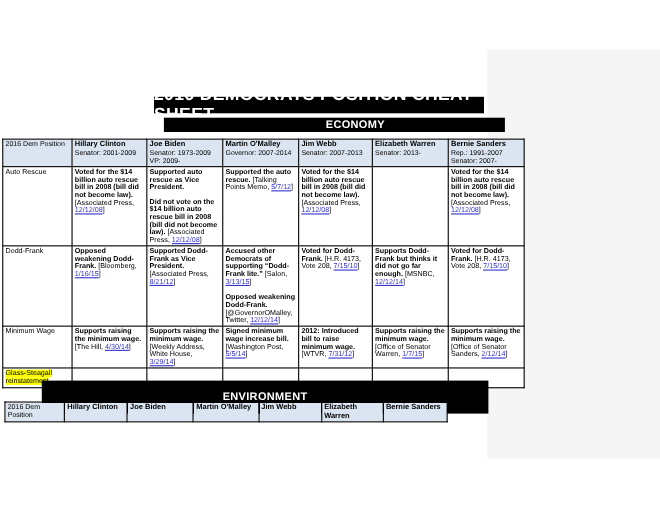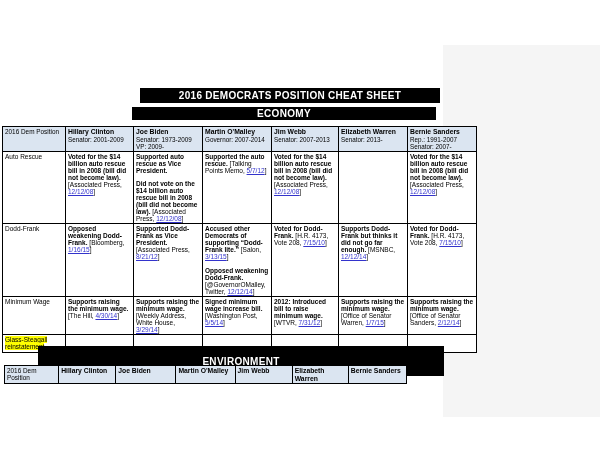--- a/index.html
+++ b/index.html
@@ -1,22 +1,22 @@
 <!DOCTYPE html>
 <html><head>
 <meta charset="utf-8">
 <style>
   html,body{margin:0;padding:0;background:#fff;}
   .canvas{position:relative;width:600px;height:463px;background:#ffffff;overflow:hidden;
           font-family:"Liberation Sans",sans-serif;color:#000;}
   .gray-panel{position:absolute;left:443px;top:45px;width:157px;height:372px;background:#f5f5f5;}
   .bar{position:absolute;background:#000;color:#fff;font-weight:bold;
        display:flex;align-items:center;justify-content:center;letter-spacing:.3px;}
-  #bar-title{left:140px;top:88px;width:300px;height:15px;font-size:10px;}
-  #bar-economy{left:132px;top:107px;width:304px;height:13px;font-size:10px;}
+  #bar-title{left:140px;top:88px;width:300px;height:15px;font-size:16px;}
+  #bar-economy{left:149px;top:107px;width:272px;height:13px;font-size:10px;padding-left:38px;}
   #bar-environment{left:38px;top:346px;width:406px;height:30px;font-size:10px;}
   table{border-collapse:collapse;table-layout:fixed;position:absolute;}
   #economy-table{left:2px;top:126px;width:474px;}
   #environment-table{left:4px;top:365px;width:403px;}
   td,th{border:1px solid #000;vertical-align:top;text-align:left;
         padding:1px 2px;background:#fff;overflow:hidden;}
   th{background:#dbe5f1;font-weight:normal;}
   td{font-size:6.5px;line-height:1.08;}
   .hdr-name{font-weight:bold;font-size:6.8px;line-height:1.12;}
   .hdr-plain{font-weight:normal;font-size:6.4px;line-height:1.12;}

